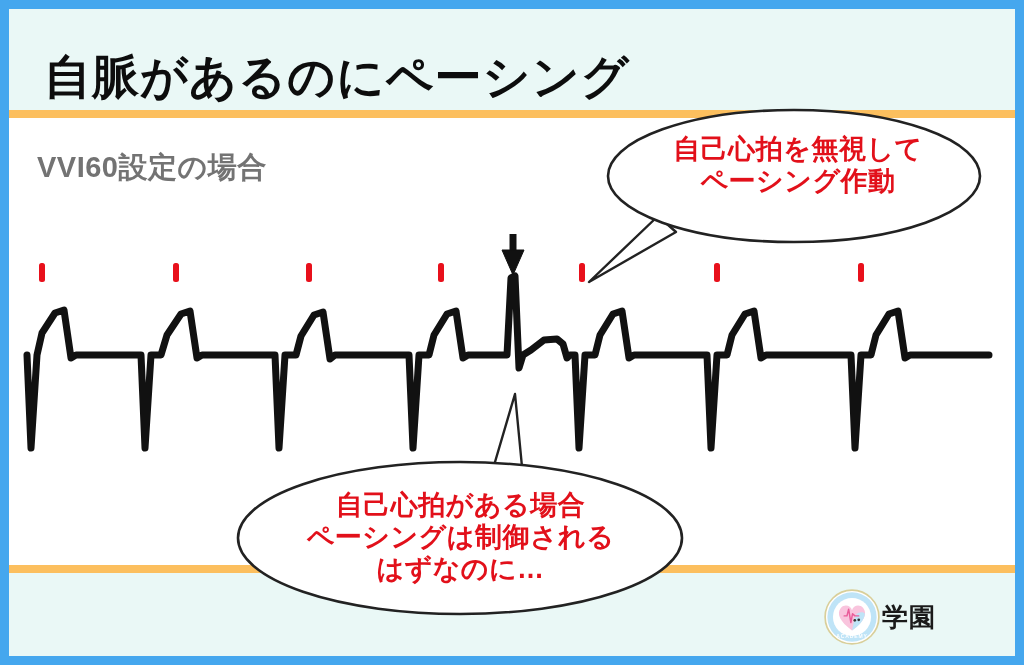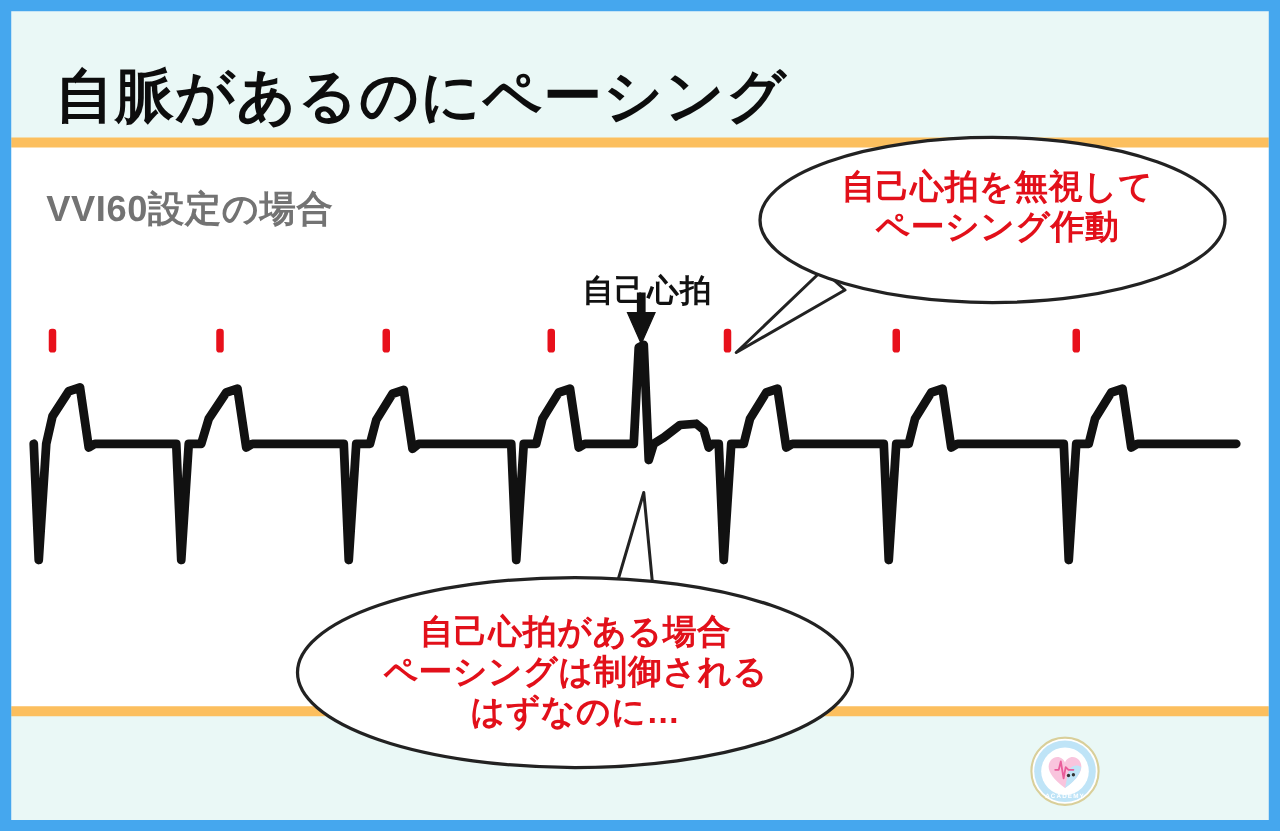--- a/index.html
+++ b/index.html
@@ -211,21 +211,20 @@
         <polygon points="504,157 493,132 515,132"></polygon>
       </g>
     </svg>
   </div>
 
   <div class="orange-rule top"></div>
   <div class="orange-rule bottom"></div>
 
   <div class="slide-title">自脈があるのにペーシング</div>
   <div class="subtitle">VVI60設定の場合</div>
-  <div class="native-label">自己心拍</div>
 
   <div class="callout" id="callout-top">
     <svg width="400" height="190" viewBox="0 0 400 190" xmlns="http://www.w3.org/2000/svg">
       <path d="M 60,112 L -9,178 L 78,128 Z" fill="#ffffff" stroke="#222222" stroke-width="2.4" stroke-linejoin="round"></path>
       <ellipse cx="196" cy="72" rx="186" ry="66" fill="#ffffff" stroke="#222222" stroke-width="2.6"></ellipse>
     </svg>
     <div class="callout-text">自己心拍を無視して
 ペーシング作動</div>
   </div>
 
@@ -246,16 +245,19 @@
       <circle cx="50" cy="50" r="34" fill="#ffffff"></circle>
       <path d="M50 74 C 28 58, 22 44, 30 34 C 37 26, 48 30, 50 38
                C 52 30, 63 26, 70 34 C 78 44, 72 58, 50 74 Z" fill="#f9c4dd"></path>
       <path d="M50 74 C 62 66, 72 56, 73 44 C 69 40, 60 41, 56 48
                C 54 54, 52 64, 50 74 Z" fill="#bfe4f7"></path>
       <polyline points="36,48 41,48 44,36 48,60 51,44 55,48 62,48" fill="none" stroke="#e95c9a" stroke-width="2.6" stroke-linejoin="round" stroke-linecap="round"></polyline>
       <circle cx="55" cy="56" r="2.4" fill="#333333"></circle>
       <circle cx="62" cy="55" r="2.4" fill="#333333"></circle>
       <text x="50" y="88" text-anchor="middle" font-size="9" font-family="Liberation Sans, sans-serif" font-weight="700" fill="#ffffff" letter-spacing="1.6">ACADEMY</text>
     </svg>
+    <div class="logo-word">
+      <span>学園</span>
+    </div>
   </div>
 
   <div class="frame-border"></div>
 </div>
 
 </body></html>

